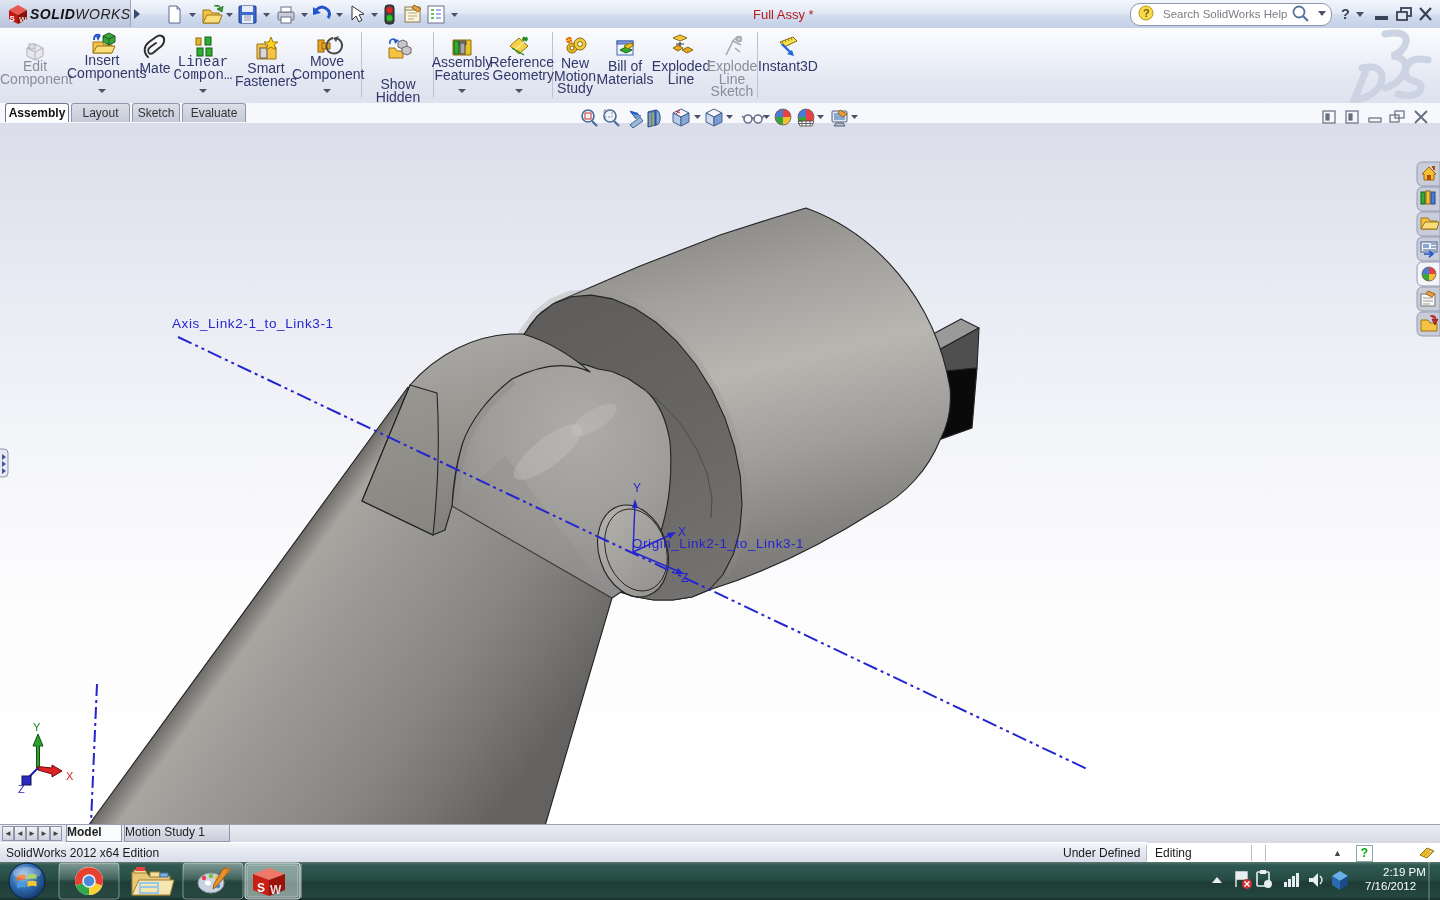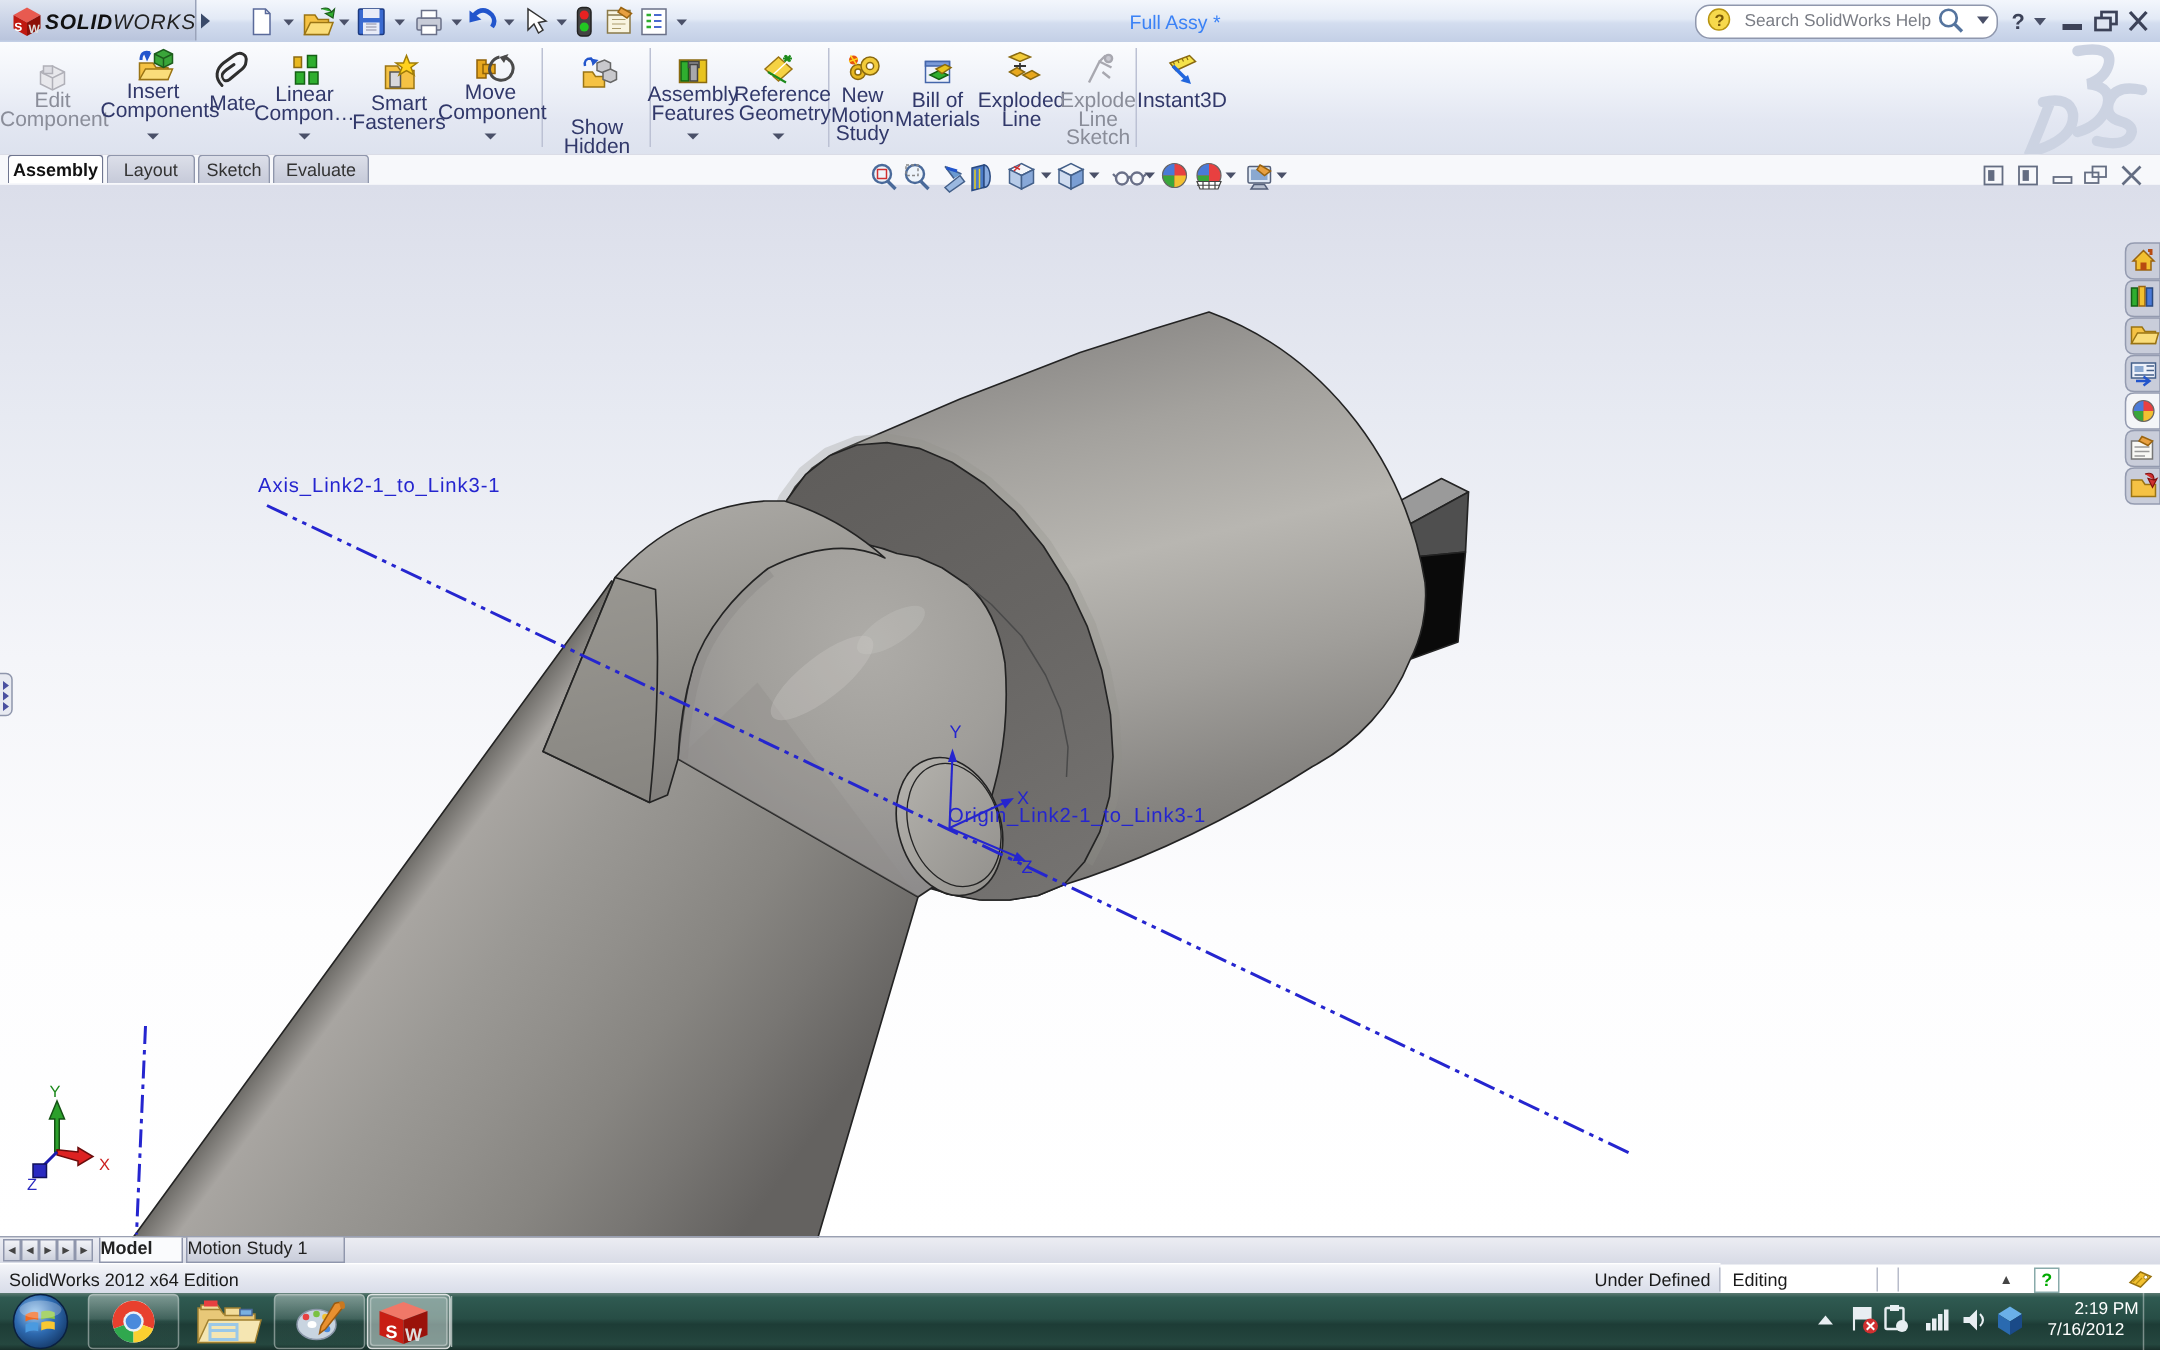--- a/index.html
+++ b/index.html
@@ -8,21 +8,21 @@
   .abs{position:absolute;}
   
   #titlebar{left:0;top:0;width:1440px;height:28px;
     background:linear-gradient(#f3f6fc 0%,#e3eaf6 45%,#d3ddef 55%,#c3cfe6 100%);
     border-bottom:1px solid #7e87a0;}
   #swlogo{left:0;top:0;width:130px;height:27px;
     background:linear-gradient(#dfe5f1 0%,#cbd4e7 50%,#b9c4dc 100%);
     border-right:1px solid #9aa3ba;}
   #swlogotext{left:30px;top:6px;font-size:14px;font-style:italic;font-weight:bold;color:#111;letter-spacing:0.5px;}
   #swlogotext .lt{font-weight:normal;color:#222;margin-top:40px;}
-  #titletext{left:753px;top:7px;font-size:13px;color:#3b82f6;}
+  #titletext{left:753px;top:7px;font-size:13px;color:#b91c1c;}
   
   #searchbox{left:1130px;top:3px;width:200px;height:21px;background:#fff;
     border:1px solid #8f97ad;border-radius:10px;}
   #searchtext{left:1163px;top:8px;font-size:11.5px;color:#7a7d85;}
   
   #ribbon{left:0;top:28px;width:1440px;height:75px;
     background:linear-gradient(#fbfcfe 0%,#eef1f8 40%,#e3e7f2 70%,#dde2ee 100%);
     border-bottom:1px solid #8b92aa;}
   .rsep{position:absolute;top:32px;width:1px;height:66px;background:#bcc1d4;}
   .rbtext{position:absolute;text-align:center;font-size:14px;color:#31386a;line-height:12.5px;white-space:pre;}
@@ -392,21 +392,21 @@
   <div id="ribbonlabels">
     <div class="rsep" style="left:361px;"></div>
     <div class="rsep" style="left:433px;"></div>
     <div class="rsep" style="left:552px;"></div>
     <div class="rsep" style="left:757px;"></div>
     <div class="rbtext dis" style="left:0px;top:60px;width:70px;">Edit
 Component</div>
     <div class="rbtext" style="left:67px;top:54px;width:70px;">Insert
 Components</div>
     <div class="rbtext" style="left:130px;top:62px;width:50px;">Mate</div>
-    <div class="rbtext" style="left:168px;top:56px;width:70px;">Linear
+    <div class="rbtext" style="left:168px;top:56px;width:70px;font-family:Liberation Mono, monospace;">Linear
 Compon…</div>
     <div class="rbtext" style="left:231px;top:62px;width:70px;">Smart
 Fasteners</div>
     <div class="rbtext" style="left:292px;top:55px;width:70px;">Move
 Component</div>
     <div class="rbtext" style="left:360px;top:58px;width:76px;margin-top:20px;">Show
 Hidden
 Components</div>
     <div class="rbtext" style="left:427px;top:56px;width:70px;">Assembly
 Features</div>

